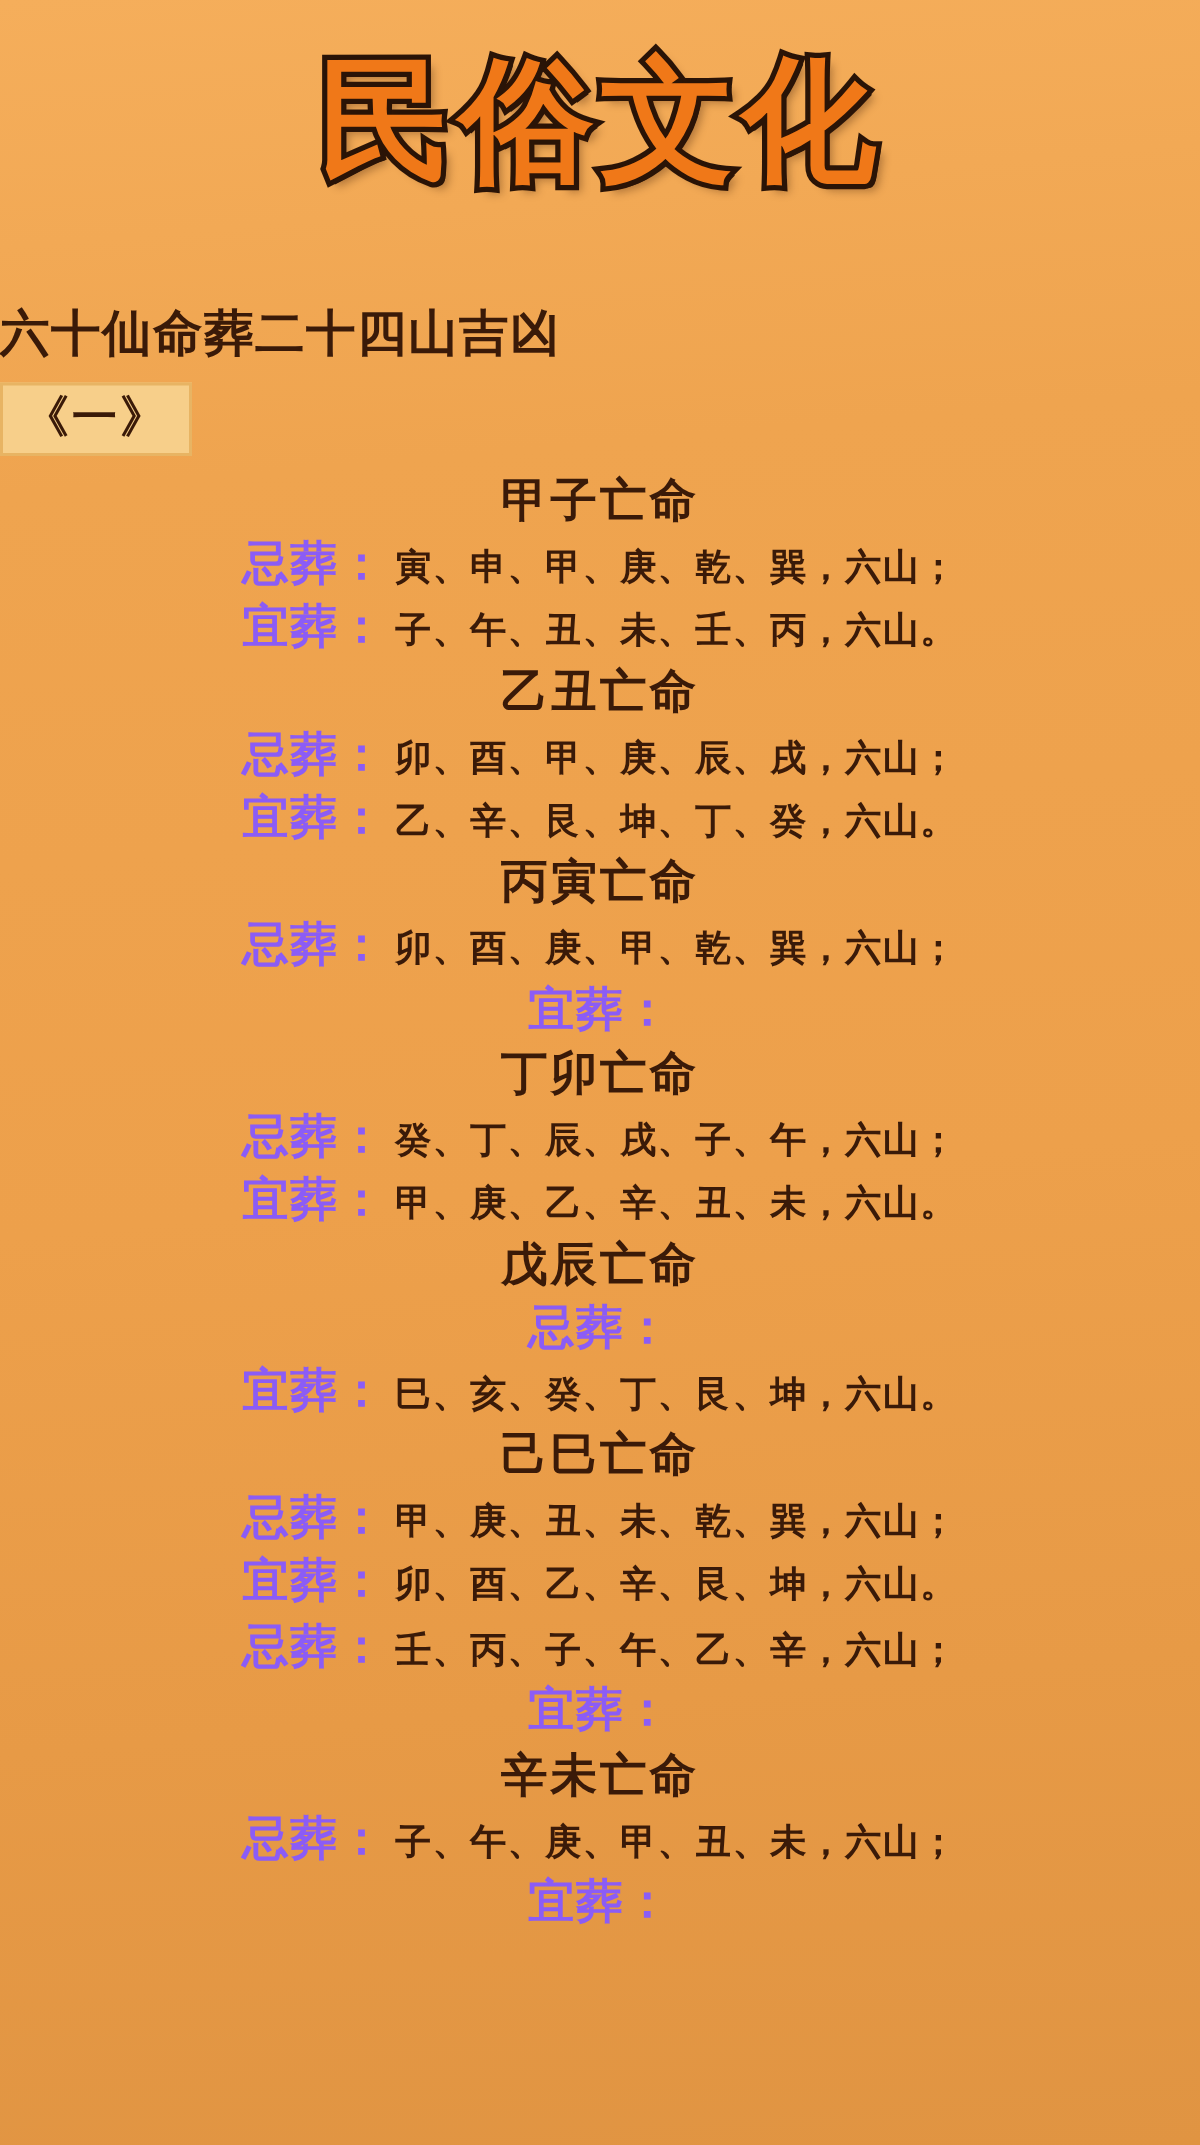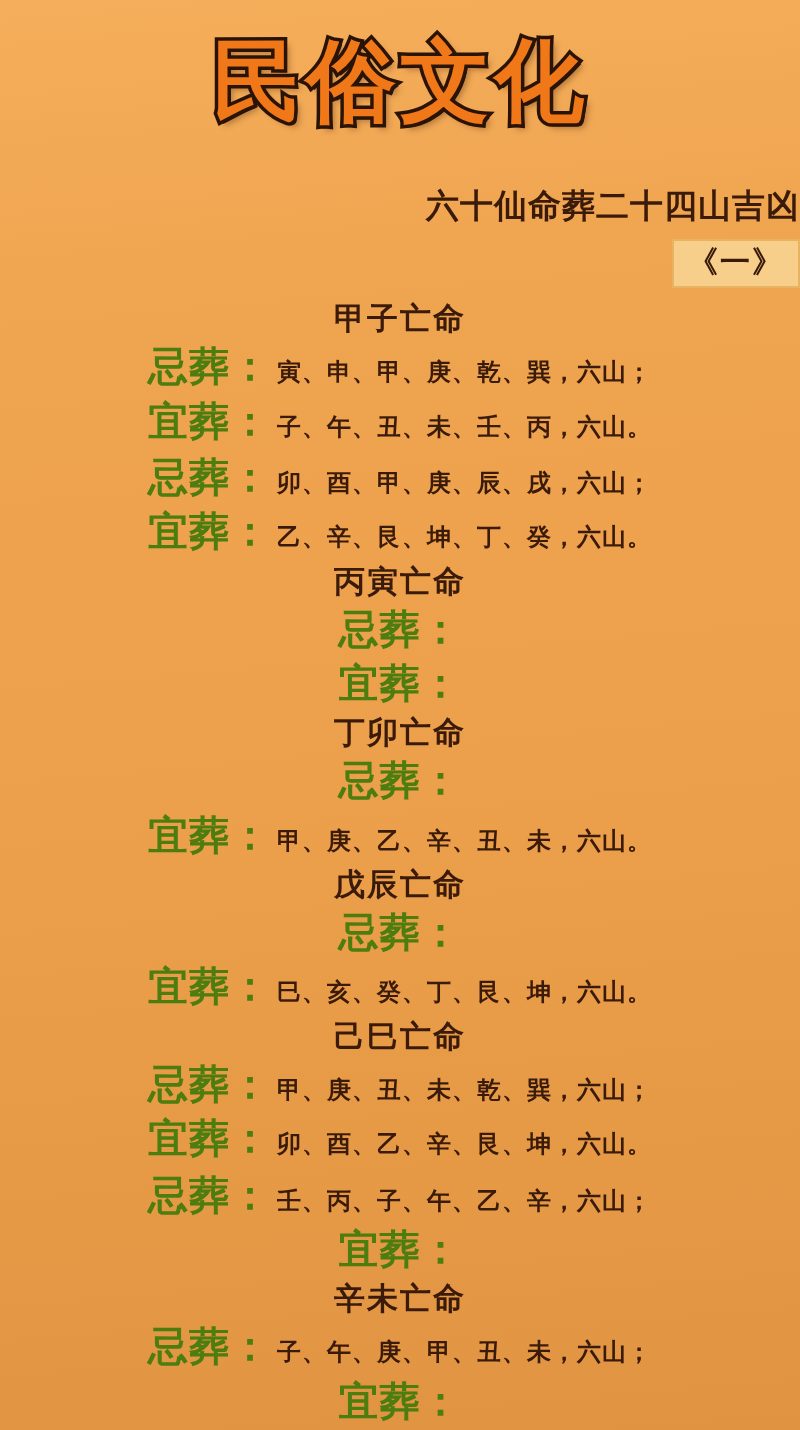--- a/index.html
+++ b/index.html
@@ -15,21 +15,21 @@
     overflow: hidden;
     position: relative;
   }
 
   .page {
     width: 800px;
     height: 1430px;
     position: relative;
     display: flex;
     flex-direction: column;
-    align-items: flex-end;
+    align-items: flex-start;
   }
 
   
   .masthead {
     margin-top: 34px;
     width: 100%;
     text-align: center;
     height: 120px;
   }
   .masthead-title {
@@ -94,23 +94,23 @@
     letter-spacing: 2px;
   }
   .entry-row {
     display: flex;
     justify-content: center;
     align-items: baseline;
     line-height: 1.36;
   }
   .row-label {
     font-family: "DejaVu Sans", sans-serif;
-    font-size: 40px;
-    font-weight: 700;
-    color: #4d7c0f;
+    font-size: 31px;
+    font-weight: 700;
+    color: #8b5cf6;
     white-space: nowrap;
     letter-spacing: 1px;
   }
   .row-value {
     font-family: "DejaVu Sans", sans-serif;
     font-size: 24px;
     font-weight: 700;
     color: #3a1a08;
     white-space: nowrap;
     letter-spacing: 1px;
@@ -140,44 +140,47 @@
         <span class="row-label">忌葬：</span>
         <span class="row-value">寅、申、甲、庚、乾、巽，六山；</span>
       </div>
       <div class="entry-row">
         <span class="row-label">宜葬：</span>
         <span class="row-value">子、午、丑、未、壬、丙，六山。</span>
       </div>
     </div>
 
     <div class="entry">
+      <div class="entry-title">乙丑亡命</div>
       <div class="entry-row">
         <span class="row-label">忌葬：</span>
         <span class="row-value">卯、酉、甲、庚、辰、戌，六山；</span>
       </div>
       <div class="entry-row">
         <span class="row-label">宜葬：</span>
         <span class="row-value">乙、辛、艮、坤、丁、癸，六山。</span>
       </div>
     </div>
 
     <div class="entry">
       <div class="entry-title">丙寅亡命</div>
       <div class="entry-row">
         <span class="row-label">忌葬：</span>
+        <span class="row-value">卯、酉、庚、甲、乾、巽，六山；</span>
       </div>
       <div class="entry-row">
         <span class="row-label">宜葬：</span>
       </div>
     </div>
 
     <div class="entry">
       <div class="entry-title">丁卯亡命</div>
       <div class="entry-row">
         <span class="row-label">忌葬：</span>
+        <span class="row-value">癸、丁、辰、戌、子、午，六山；</span>
       </div>
       <div class="entry-row">
         <span class="row-label">宜葬：</span>
         <span class="row-value">甲、庚、乙、辛、丑、未，六山。</span>
       </div>
     </div>
 
     <div class="entry">
       <div class="entry-title">戊辰亡命</div>
       <div class="entry-row">

